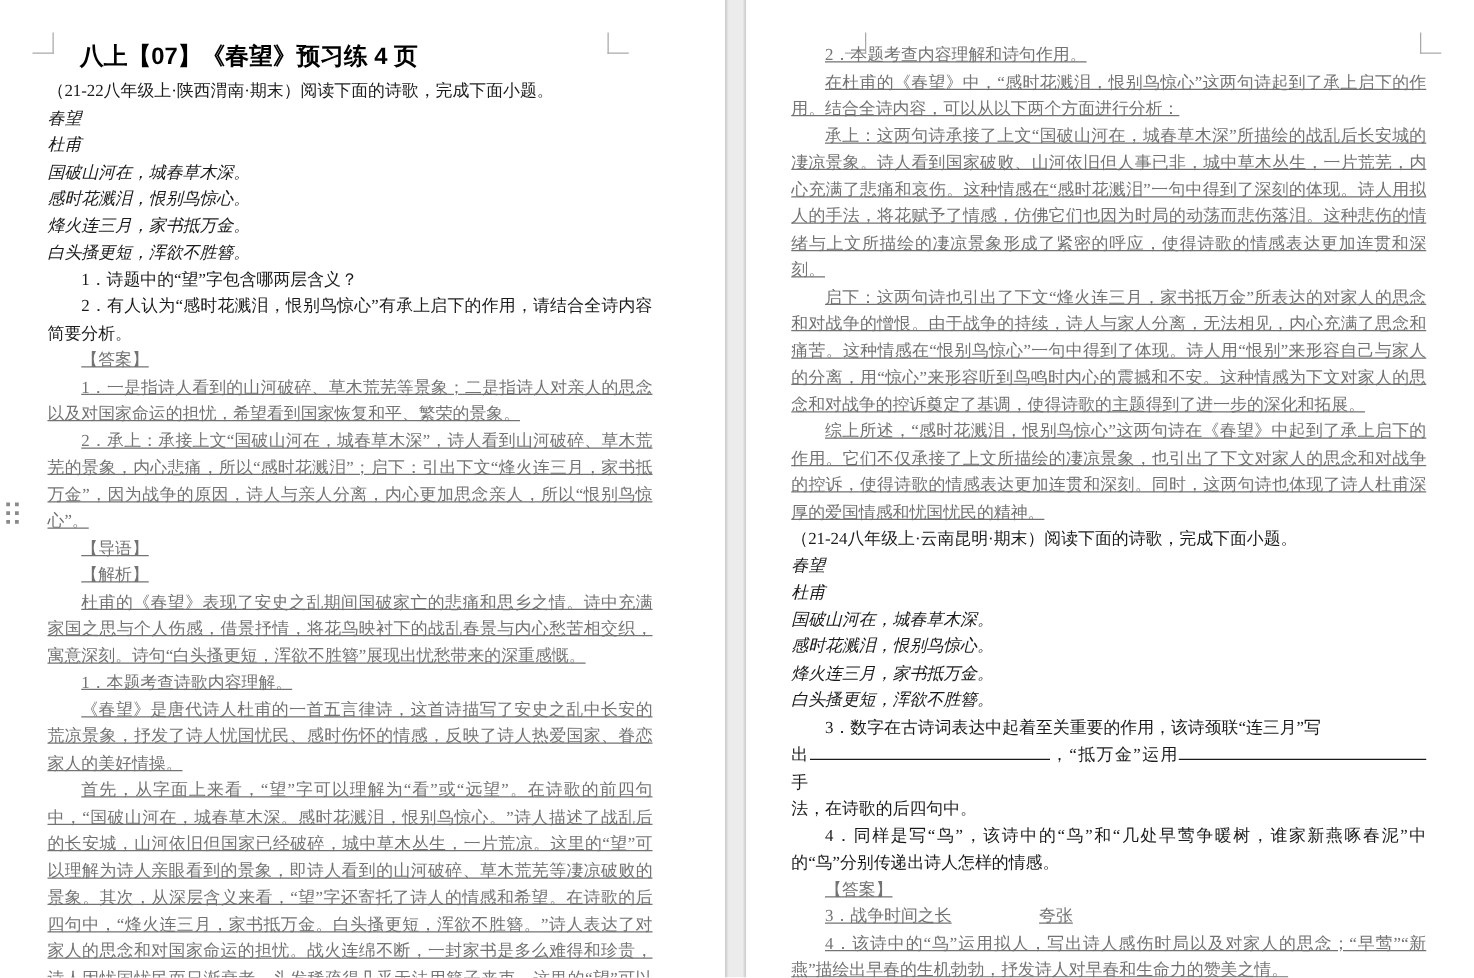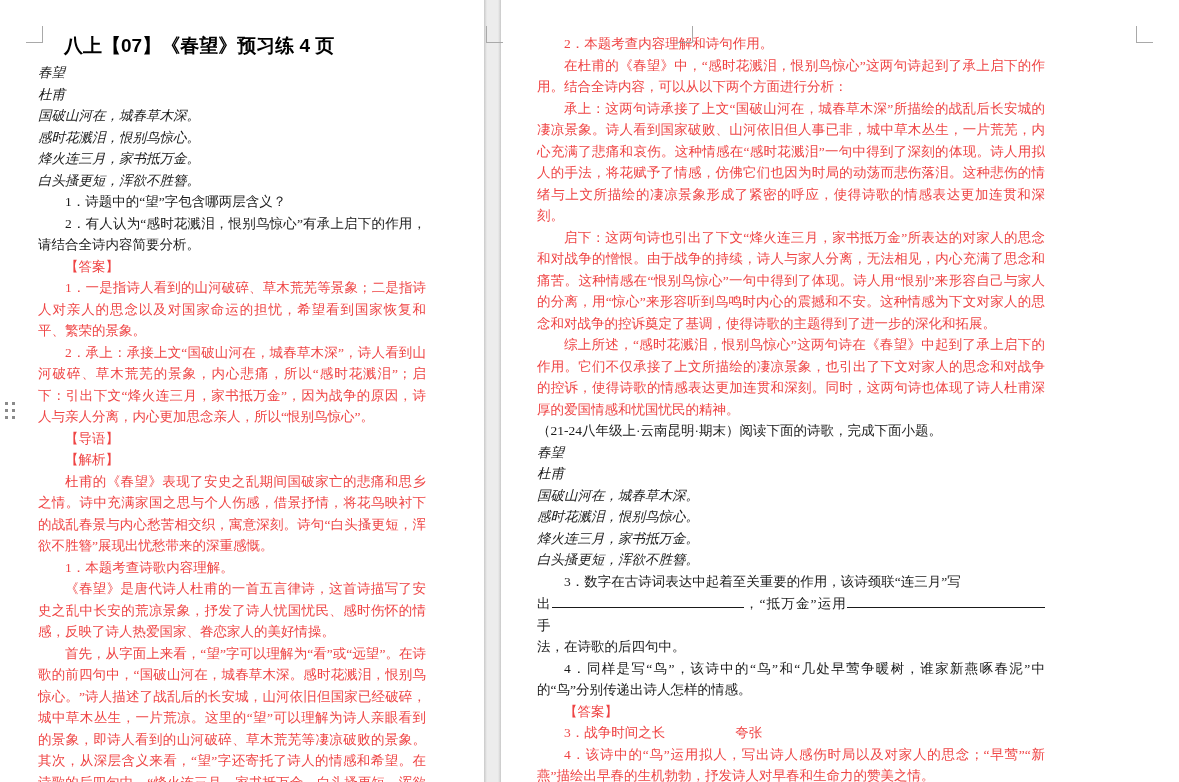--- a/index.html
+++ b/index.html
@@ -7,35 +7,35 @@
     width:1179px; height:782px; overflow:hidden; position:relative;
     background:#ffffff;
     font-family:"Liberation Serif","DejaVu Serif",serif;
   }
   .spread { display:flex; width:1179px; height:782px; }
   .page {
     background:#ffffff; box-sizing:border-box;
     font-size:13.5px; line-height:21.5px; color:#1a1a1a;
     text-align:justify;
   }
-  .page-left  { width:484px; padding:33px 58px 0 38px; }
+  .page-left  { width:580px; padding:33px 58px 0 38px; }
   .page-right { width:582px; padding:33px 38px 0 36px; }
   .page-gap {
     width:17px; height:782px;
     background:linear-gradient(to right,#c9c9c9 0px,#ececec 3px,#ececec 14px,#c9c9c9 17px);
   }
   p { margin:0; }
   .doc-title {
     font-family:"Liberation Sans","DejaVu Sans",sans-serif;
     font-size:19px; font-weight:700; color:#000000;
     line-height:25px; margin:0 0 4px 26px; text-align:left;
   }
   .indent { text-indent:2em; }
   .flush  { text-indent:0; }
-  .red    { color:#ef4444; }
+  .red    { color:#737373;text-decoration:underline; }
   .poem   { font-style:italic; text-indent:0; }
   .blank {
     display:inline-block; height:15px; vertical-align:baseline;
     border-bottom:1px solid #1a1a1a;
   }
   .blank-1 { width:192px; }
   .blank-2 { width:198px; }
   .ans-spacer { display:inline-block; width:70px; }
   
   .corner-mark { position:absolute; width:16px; height:16px; top:26px; }
@@ -53,20 +53,21 @@
   }
   .drag-handle i { background:#8a8a8a; width:3px; height:3px; display:block; }
 </style>
 </head>
 <body>
 
 <div class="spread">
 
   <div class="page page-left">
     <h1 class="doc-title">八上【07】《春望》预习练 4 页</h1>
+    <p class="flush">（21-22八年级上·陕西渭南·期末）阅读下面的诗歌，完成下面小题。</p>
     <p class="poem">春望</p>
     <p class="poem">杜甫</p>
     <p class="poem">国破山河在，城春草木深。</p>
     <p class="poem">感时花溅泪，恨别鸟惊心。</p>
     <p class="poem">烽火连三月，家书抵万金。</p>
     <p class="poem">白头搔更短，浑欲不胜簪。</p>
     <p class="indent">1．诗题中的“望”字包含哪两层含义？</p>
     <p class="indent">2．有人认为“感时花溅泪，恨别鸟惊心”有承上启下的作用，请结合全诗内容简要分析。</p>
     <p class="indent red">【答案】</p>
     <p class="indent red">1．一是指诗人看到的山河破碎、草木荒芜等景象；二是指诗人对亲人的思念以及对国家命运的担忧，希望看到国家恢复和平、繁荣的景象。</p>

